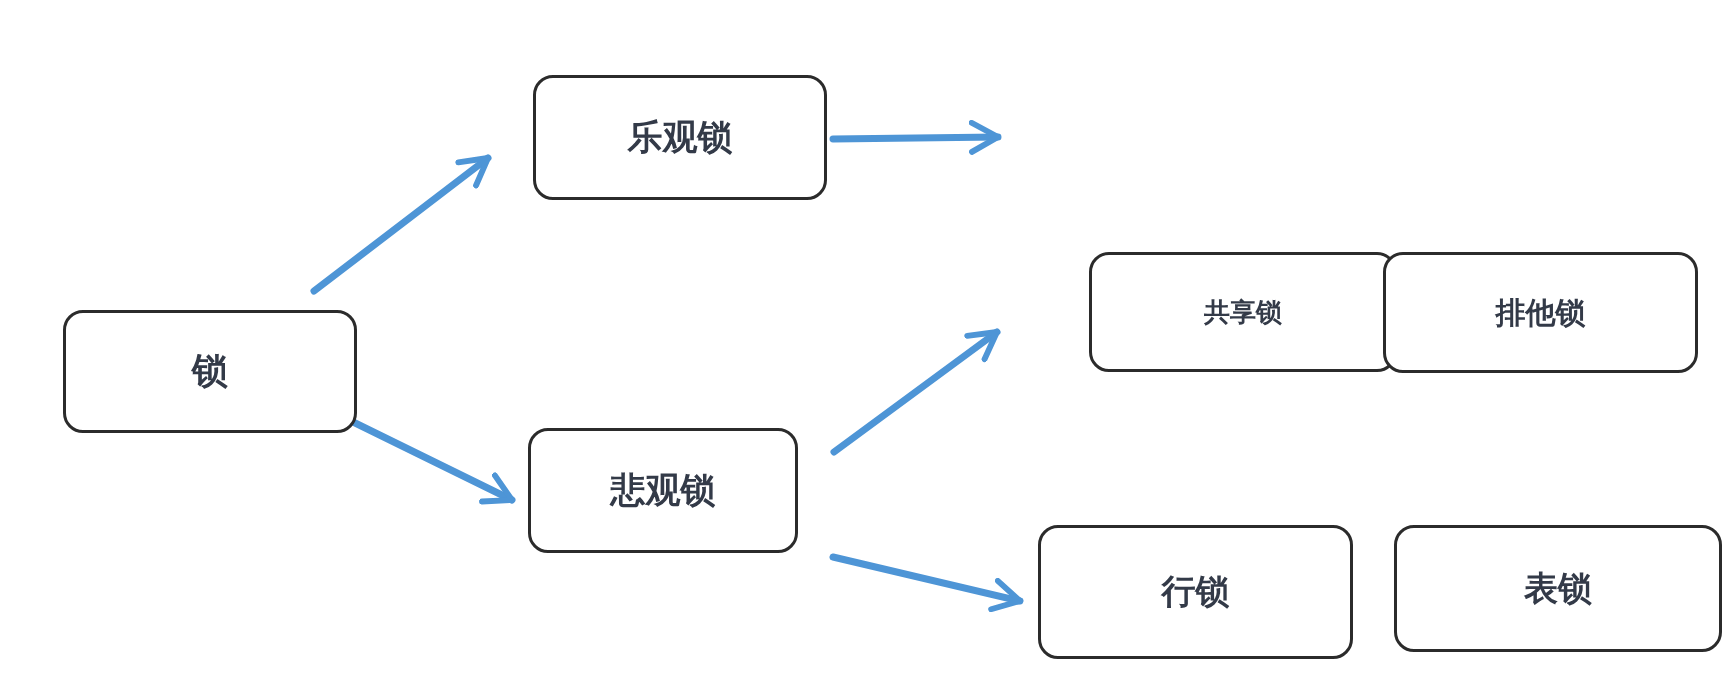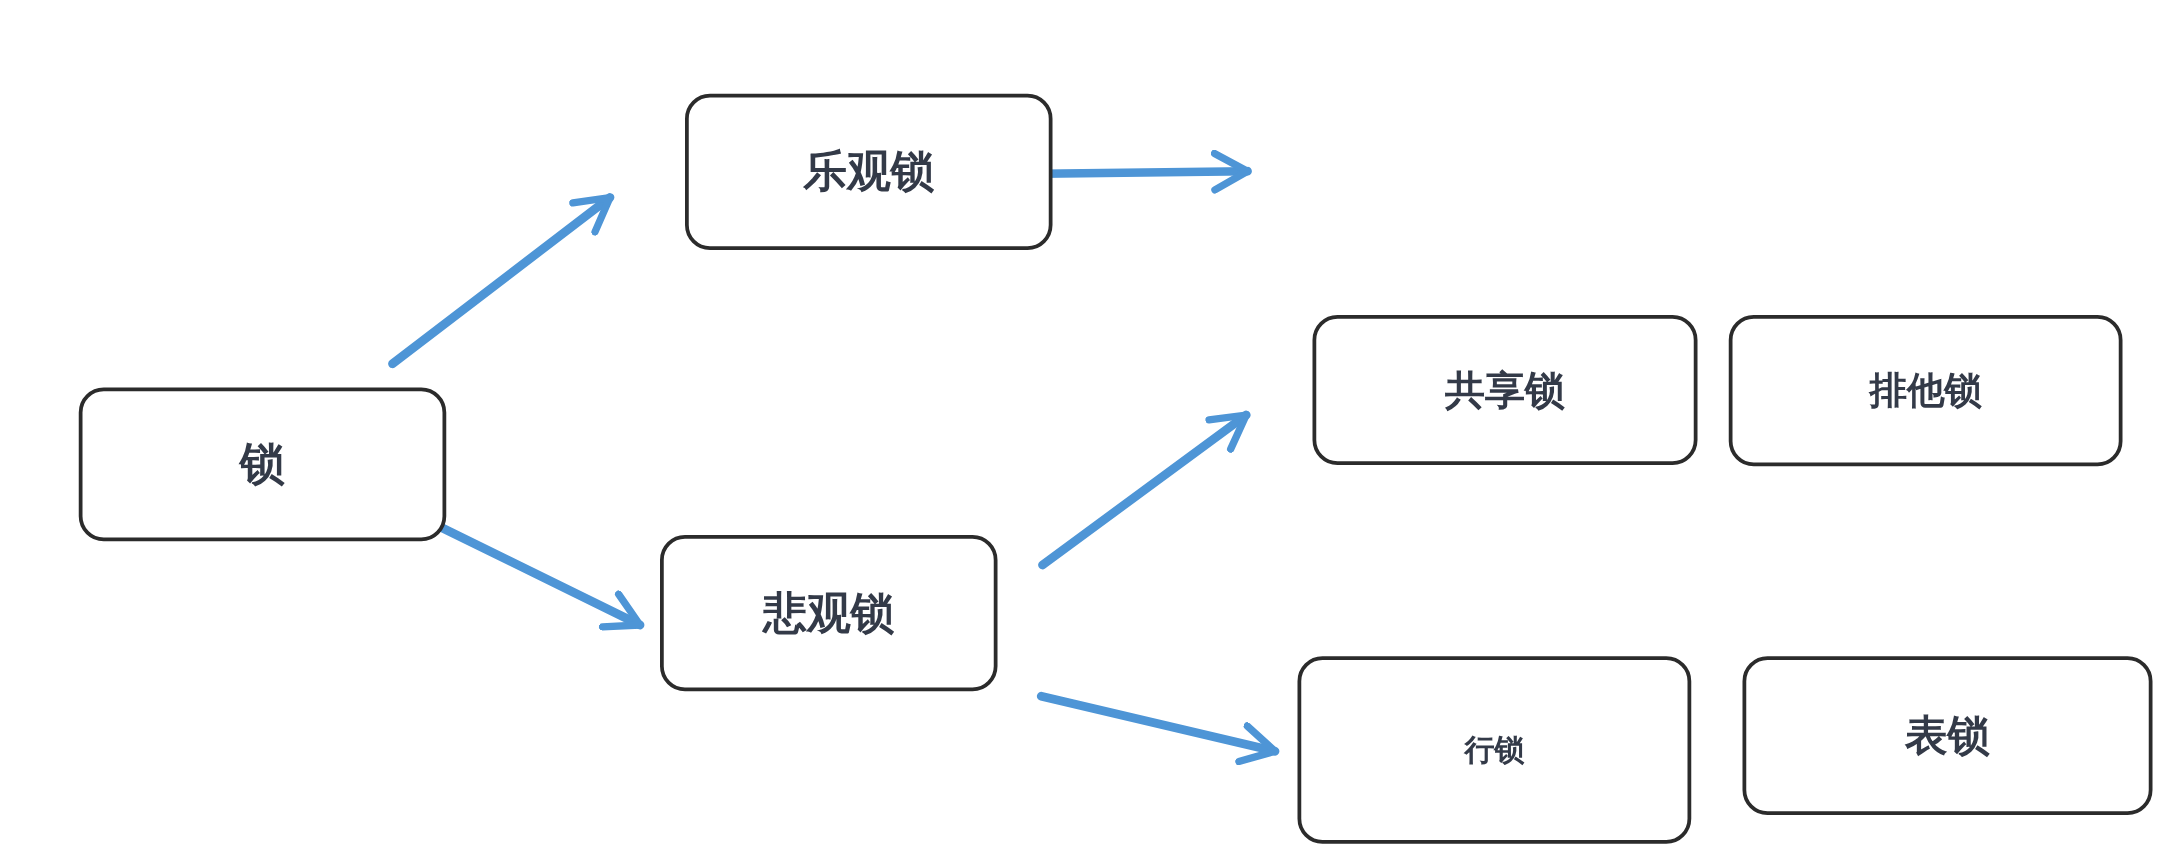--- a/index.html
+++ b/index.html
@@ -32,26 +32,26 @@
     align-items: center;
     justify-content: center;
     text-align: center;
     color: #333a48;
     font-weight: bold;
   }
   .node .line { display: block; }
 
   
   #node-lock        { left: 63px;   top: 310px; width: 294px; height: 123px; font-size: 36px; }
-  #node-optimistic  { left: 548px;  top: 75px;  width: 294px; height: 125px; font-size: 35px; }
+  #node-optimistic  { left: 533px;  top: 75px;  width: 294px; height: 125px; font-size: 35px; }
   #node-opt-desc    { left: 1005px; top: 63px;  width: 677px; height: 142px; font-size: 32px; line-height: 46px; }
-  #node-shared      { left: 1050px; top: 252px; width: 308px; height: 120px; font-size: 32px; line-height: 41px; }
+  #node-shared      { left: 1089px; top: 252px; width: 308px; height: 120px; font-size: 26px; line-height: 41px; }
   #node-exclusive   { left: 1383px; top: 252px; width: 315px; height: 121px; font-size: 30px; line-height: 41px; }
   #node-pessimistic { left: 528px;  top: 428px; width: 270px; height: 125px; font-size: 35px; }
-  #node-row-lock    { left: 1038px; top: 525px; width: 315px; height: 150px; font-size: 24px; }
+  #node-row-lock    { left: 1038px; top: 525px; width: 315px; height: 134px; font-size: 34px; }
   #node-table-lock  { left: 1394px; top: 525px; width: 328px; height: 127px; font-size: 34px; }
 </style>
 </head>
 <body>
 
 <div class="diagram-canvas">
 
   <svg class="arrow-layer" width="1728" height="677" viewBox="0 0 1728 677" xmlns="http://www.w3.org/2000/svg">
     <defs>
       <marker id="arrowhead" viewBox="0 0 12 12" refX="10" refY="6" markerWidth="5" markerHeight="5" orient="auto" markerUnits="strokeWidth">

